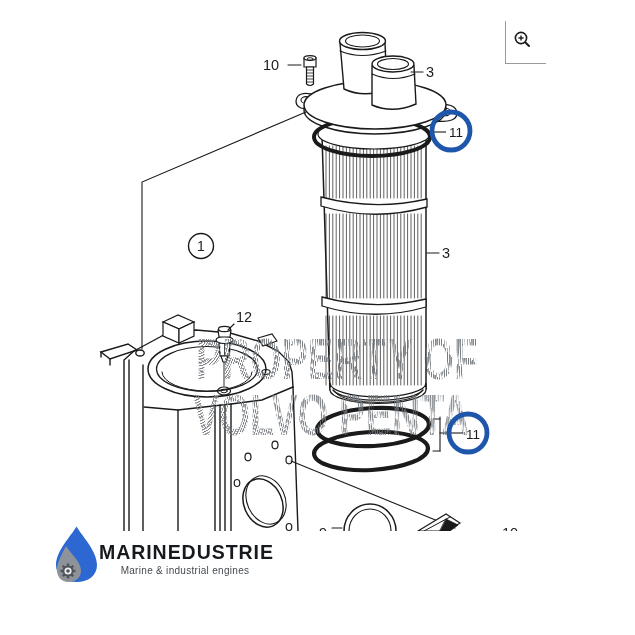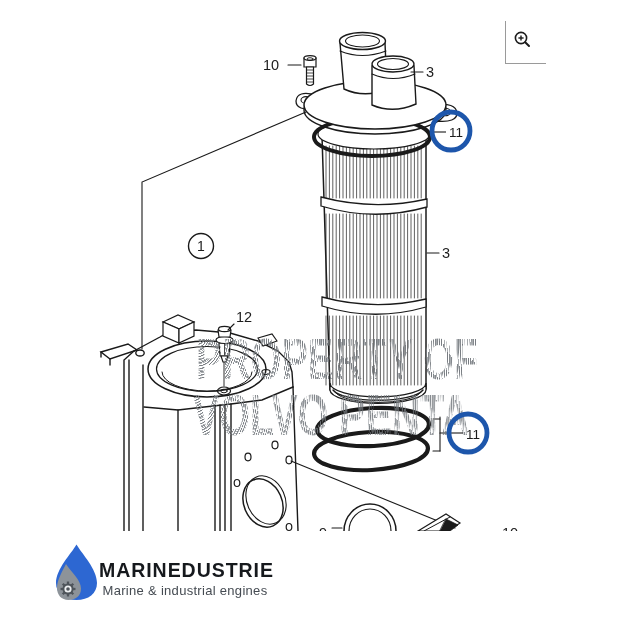--- a/index.html
+++ b/index.html
@@ -22,30 +22,30 @@
     .wm{color:rgba(140,145,150,.5);background:none;}
   }
   #wm1{left:196px;top:330px;}
   #wm2{left:193px;top:386px;}
   #zoom-control{
     position:absolute;z-index:4;left:505px;top:21px;width:40px;height:42px;
     border-left:1.5px solid #9a9a9a;border-bottom:1.5px solid #9a9a9a;
     cursor:pointer;
   }
   #zoom-control svg{margin:9px 0 0 7px;display:block;}
-  #logo{position:absolute;z-index:4;left:54px;top:541px;width:260px;height:70px;}
+  #logo{position:absolute;z-index:4;left:54px;top:523px;width:260px;height:70px;}
   #logo-drop{position:absolute;left:0;top:2px;}
   #brand{
     position:absolute;left:45px;top:17px;font-size:21px;font-weight:800;
     letter-spacing:1px;color:#16191d;transform:scale(0.93,1);transform-origin:left top;
     white-space:nowrap;
   }
   #tagline{
     position:absolute;left:45px;top:42px;width:172px;text-align:center;
-    font-size:13px;color:#454b52;letter-spacing:.3px;white-space:nowrap;
+    font-size:10px;color:#454b52;letter-spacing:.3px;white-space:nowrap;
   }
 </style>
 </head>
 <body>
 
 <svg id="drawing" width="635" height="635" viewBox="0 0 635 635" fill="none" stroke="#1a1a1a" stroke-width="1.4" stroke-linecap="round">
 
   <g stroke-width="1.1">
     <polyline points="306,112 142,182 142,349"></polyline>
     <line x1="291" y1="461" x2="455" y2="528"></line>

